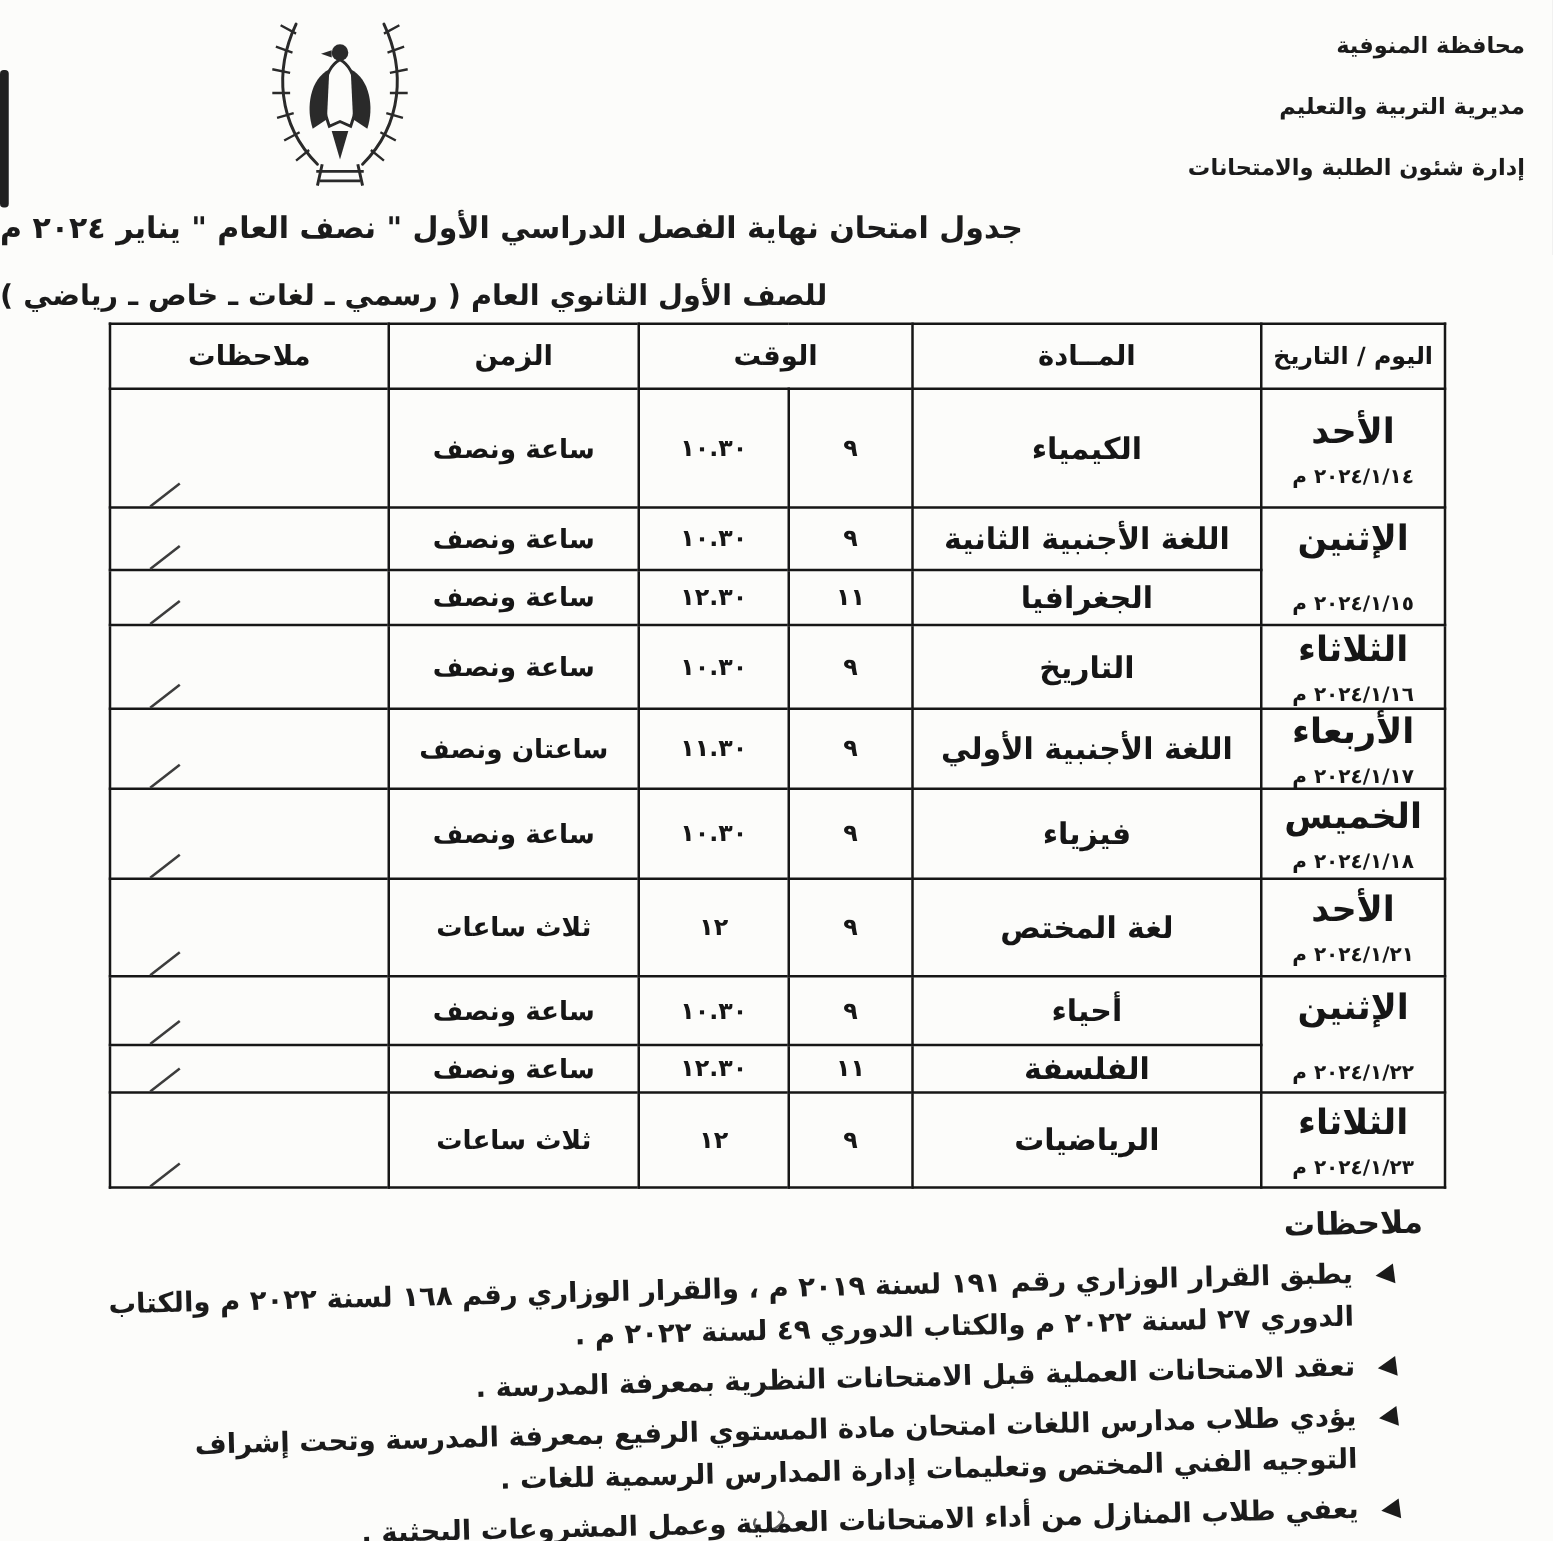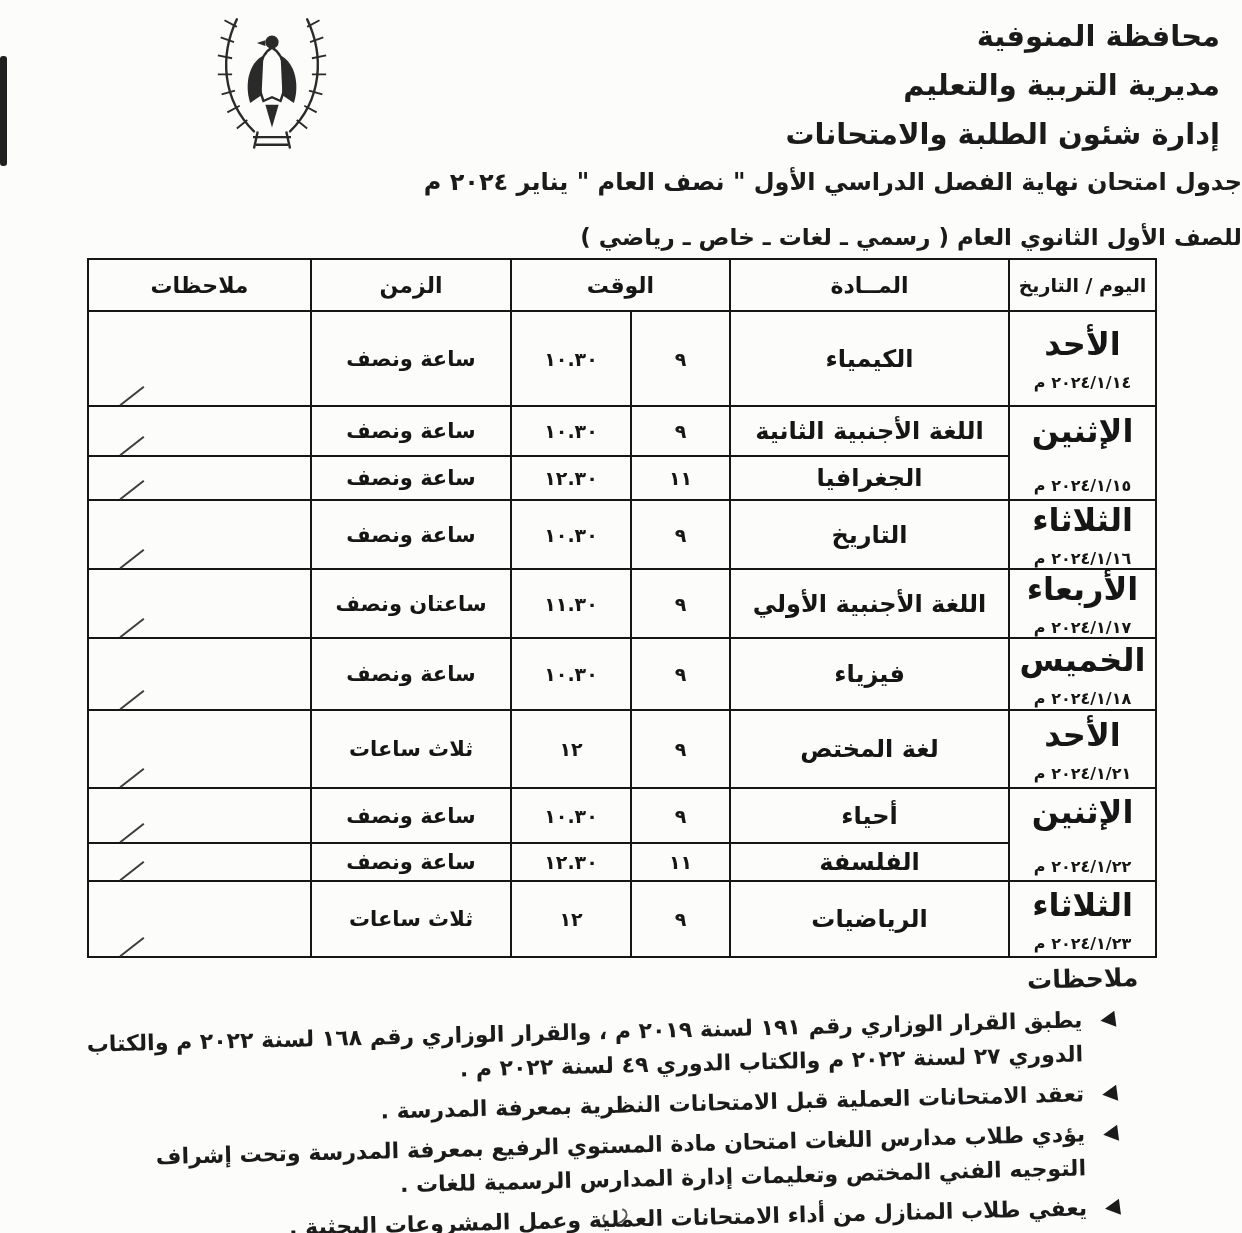--- a/index.html
+++ b/index.html
@@ -11,40 +11,40 @@
     font-family:"DejaVu Sans", sans-serif;
     color:#1b1b1b;
     direction:rtl;
     overflow:hidden;
   }
   
   .letterhead{
     position:absolute;top:12px;right:22px;
     text-align:right;font-weight:bold;
   }
-  .letterhead div{font-size:29px;line-height:49px;}
+  .letterhead div{font-size:18px;line-height:49px;}
   .emblem{position:absolute;left:198px;top:6px;}
   
-  .titles{position:absolute;top:168px;left:0;right:0;text-align:right;font-weight:bold;}
+  .titles{position:absolute;top:168px;left:0;right:0;text-align:left;font-weight:bold;}
   .title-line1{font-size:24px;}
   .title-line2{font-size:23px;margin-top:28px;}
   
   table.sched{
     position:absolute;top:258px;right:85px;
     width:1068px;border-collapse:collapse;table-layout:fixed;
     direction:rtl;
   }
   table.sched th,table.sched td{
     border:2px solid #161616;
     text-align:center;vertical-align:middle;
     padding:0;font-weight:bold;color:#161616;
   }
   th{font-size:22px;}
   th.th-day{font-size:19px;}
-  td.day-cell .day{font-size:32px;}
+  td.day-cell .day{font-size:28px;}
   td.day-cell .date{font-size:16px;margin-top:10px;}
   td.day-cell.tall .date{margin-top:26px;}
   td.subject{font-size:24px;}
   td.num{font-size:19px;}
   td.dur{font-size:21px;}
   td.note-cell{position:relative;}
   .slash{
     position:absolute;left:28px;bottom:8px;
     width:30px;height:2px;background:#3c3c3c;
     transform:rotate(-38deg);

